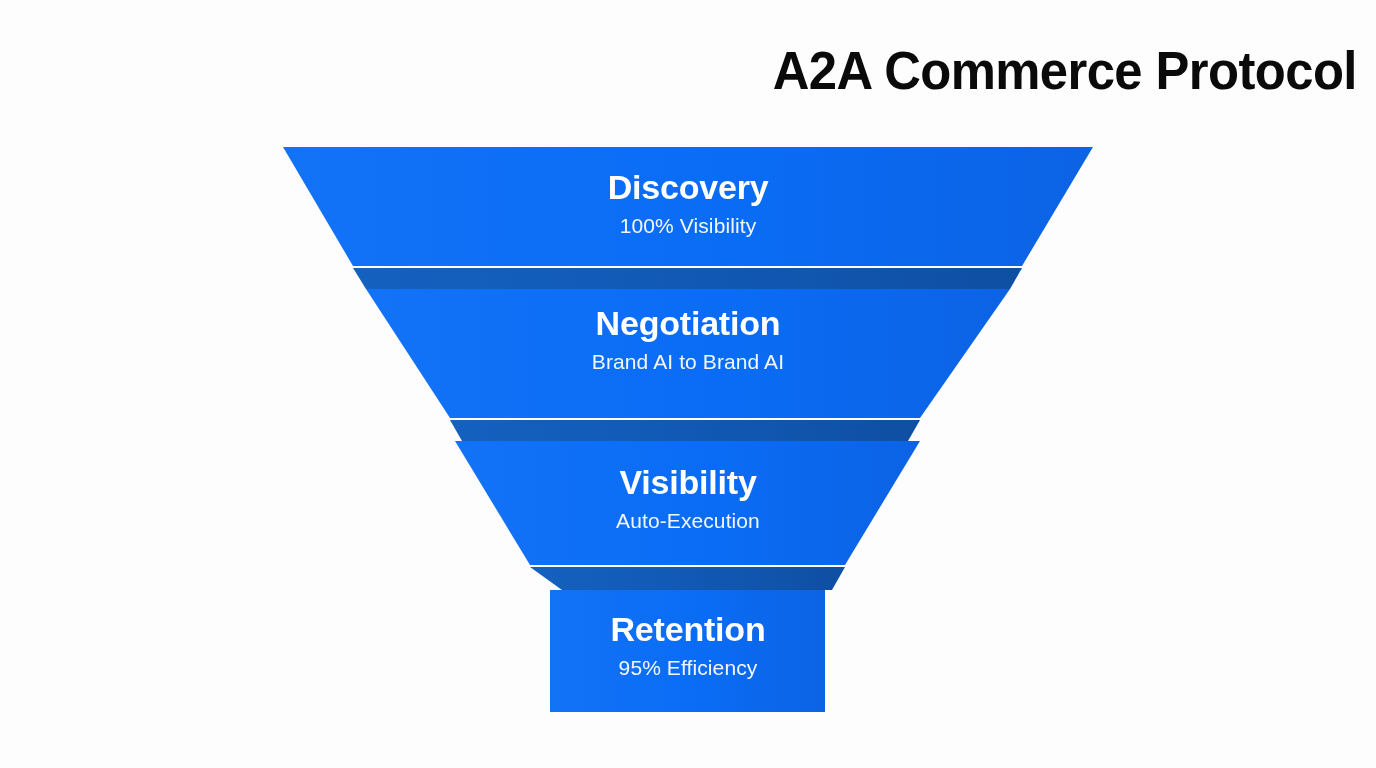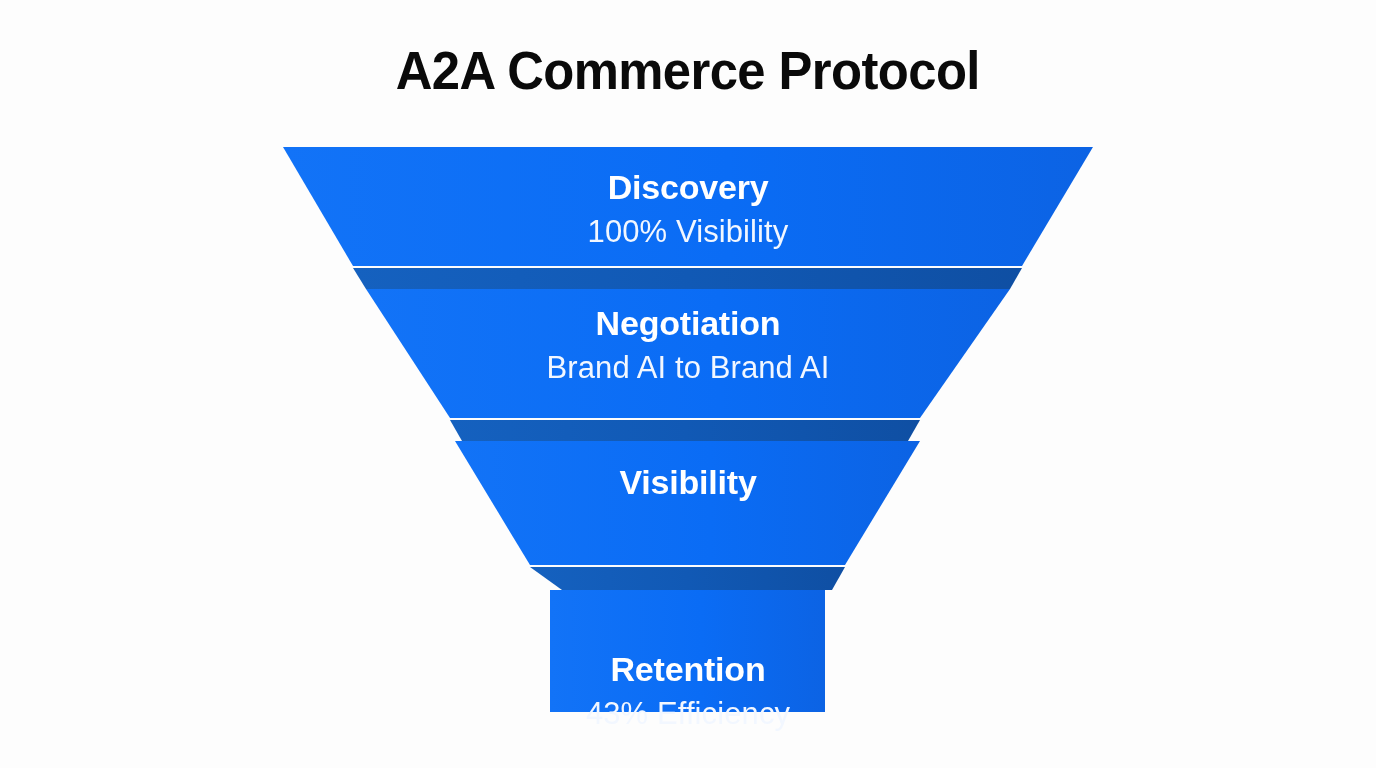--- a/index.html
+++ b/index.html
@@ -25,21 +25,21 @@
 
   
   .title-wrap {
     position: absolute;
     top: 0;
     left: 0;
     width: 1376px;
     height: 140px;
     display: flex;
     align-items: center;
-    justify-content: center;
+    justify-content: flex-end;
   }
   .page-title {
     font-family: "Liberation Sans Narrow", "Liberation Sans", sans-serif;
     font-size: 54px;
     font-weight: 700;
     color: #0a0a0a;
     letter-spacing: -0.6px;
     transform: scaleX(0.94);
     transform-origin: center center;
     white-space: nowrap;
@@ -75,33 +75,33 @@
   }
   .stage-name {
     font-size: 34px;
     font-weight: 700;
     letter-spacing: -0.2px;
     line-height: 1.12;
     color: #ffffff;
     display: block;
   }
   .stage-metric {
-    font-size: 31px;
+    font-size: 21px;
     font-weight: 400;
     letter-spacing: 0.1px;
     line-height: 1.2;
     color: #f2f7ff;
     display: block;
     margin-top: 7px;
   }
 
   .s1 { top: 168px; }
   .s2 { top: 304px; }
   .s3 { top: 463px; }
-  .s4 { top: 610px; margin-top: 40px; }
+  .s4 { top: 610px; }
 </style>
 </head>
 <body>
 
 <div id="infographic">
 
   <div class="title-wrap">
     <h1 class="page-title">A2A Commerce Protocol</h1>
   </div>
 
@@ -141,21 +141,22 @@
       <span class="stage-metric">100% Visibility</span>
     </div>
 
     <div class="stage-label s2">
       <span class="stage-name">Negotiation</span>
       <span class="stage-metric">Brand AI to Brand AI</span>
     </div>
 
     <div class="stage-label s3">
       <span class="stage-name">Visibility</span>
+      <span class="stage-metric">Auto-Execution</span>
     </div>
 
     <div class="stage-label s4">
       <span class="stage-name">Retention</span>
-      <span class="stage-metric">43% Efficiency</span>
+      <span class="stage-metric">95% Efficiency</span>
     </div>
 
   </div>
 </div>
 
 </body></html>

